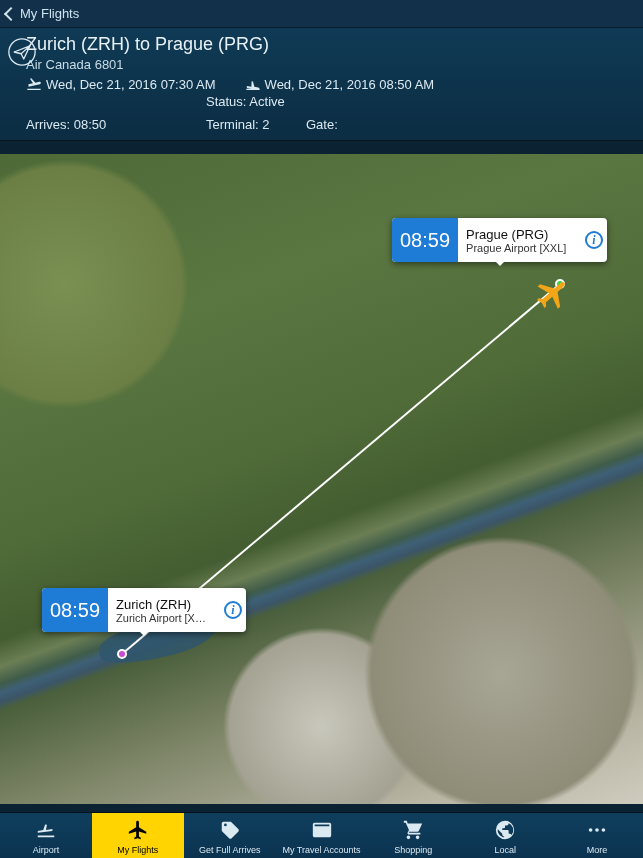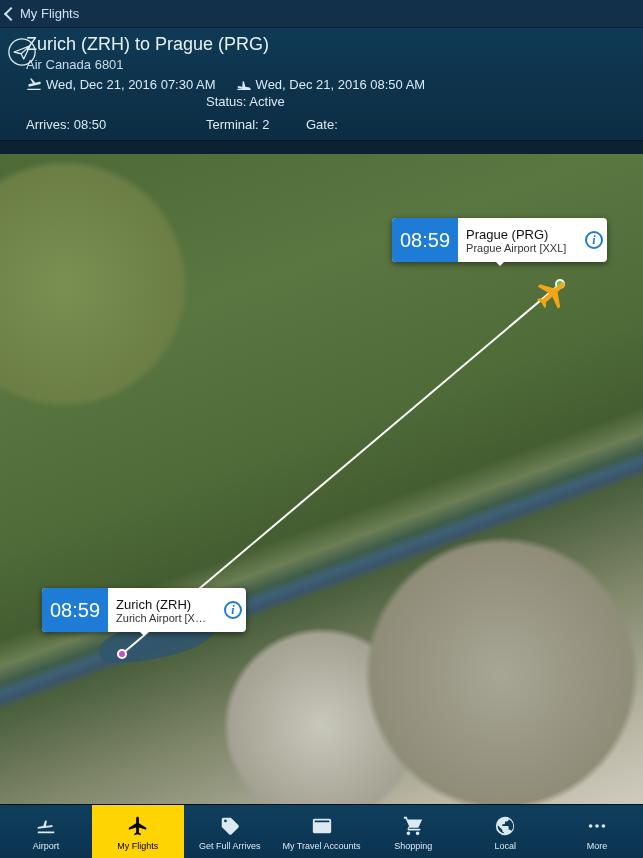--- a/index.html
+++ b/index.html
@@ -28,21 +28,21 @@
     position: relative;
     font-size: 13px;
     border-bottom: 1px solid #07151f;
   }
   .flight-header .send-icon {
     position: absolute; left: 8px; top: 10px;
     width: 28px; height: 28px;
   }
   .flight-header h1 { font-size: 18px; font-weight: 400; color: #e8f1f6; margin-bottom: 2px; }
   .flight-header .airline { font-size: 13px; color: #c9dbe6; margin-bottom: 4px; }
-  .flight-header .times { display: flex; gap: 20px; align-items: center; font-size: 13px; }
+  .flight-header .times { display: flex; gap: 29px; align-items: center; font-size: 13px; }
   .flight-header .times .leg { display: flex; align-items: center; gap: 4px; }
   .flight-header .times svg { fill: #dbe9f1; }
   .flight-header .row2 { margin-top: 2px; padding-left: 180px; }
   .flight-header .row3 { margin-top: 8px; display: flex; gap: 0; }
   .flight-header .row3 .arr { width: 180px; }
   .flight-header .row3 .term { width: 100px; }
 
   
   .map {
     position: absolute;
@@ -124,21 +124,21 @@
   }
   .callout .info-ring {
     width: 18px; height: 18px; border: 2px solid #1f7cd6; border-radius: 50%;
     display: flex; align-items: center; justify-content: center;
     color: #1f7cd6; font-family: Georgia, serif; font-style: italic; font-size: 12px; font-weight: bold;
   }
 
   
   .tabbar {
     position: absolute; left: 0; right: 0; bottom: 0;
-    height: 54px;
+    height: 46px;
     background: linear-gradient(180deg, #0f3f5d 0%, #0b3350 100%);
     display: flex;
     border-top: 1px solid #03111c;
   }
   .tabbar .tab {
     flex: 1;
     display: flex; flex-direction: column; align-items: center; justify-content: center;
     gap: 2px;
     color: #dbe9f1;
     font-size: 9px;

